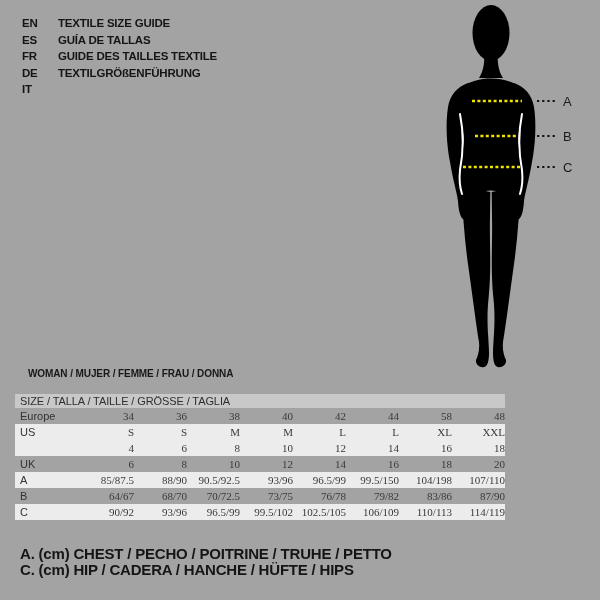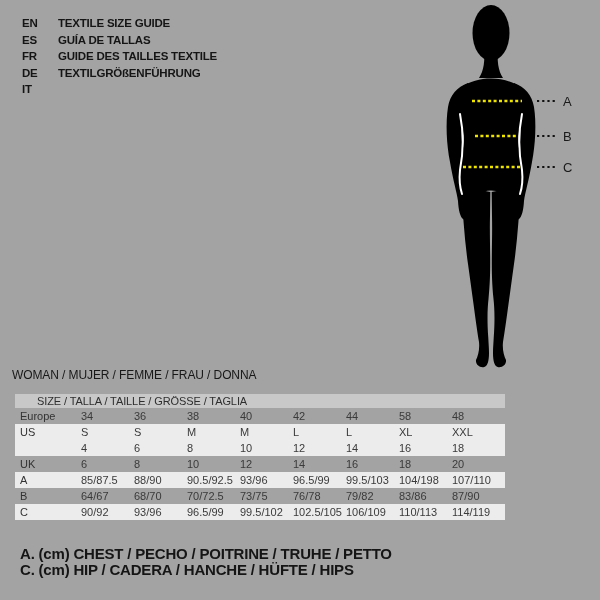--- a/index.html
+++ b/index.html
@@ -6,28 +6,28 @@
   .canvas{position:relative;width:600px;height:600px;background:#a3a3a3;overflow:hidden;
           font-family:"Liberation Sans",sans-serif;color:#1a1a1a;}
   
   .langs{position:absolute;left:22px;top:15px;font-weight:bold;font-size:11.5px;line-height:16.5px;
          letter-spacing:-0.2px;color:#151515;}
   .lang-line{display:flex;}
   .lang-code{display:inline-block;width:36px;}
   
   .figure-wrap{position:absolute;left:430px;top:0px;width:170px;height:380px;}
   
-  .section-title{position:absolute;left:12px;top:368px;font-weight:normal;font-size:12px;letter-spacing:-0.1px;color:#181818;}
+  .section-title{position:absolute;left:28px;top:368px;font-weight:bold;font-size:10px;letter-spacing:-0.1px;color:#181818;}
   
   .size-table{position:absolute;left:15px;top:394px;width:490px;font-size:11px;}
-  .thead{height:14px;line-height:14px;background:#c8c8c8;color:#2e2e2e;padding-left:22px;letter-spacing:-0.1px;}
+  .thead{height:14px;line-height:14px;background:#c8c8c8;color:#2e2e2e;padding-left:5px;letter-spacing:-0.1px;}
   .trow{display:flex;align-items:center;height:16px;color:#3a3a3a;}
   .trow.shaded{background:#ececec;}
   .trow .lbl{width:66px;padding-left:5px;box-sizing:border-box;color:#333;}
-  .trow .c{flex:1;text-align:left;}
+  .trow .c{flex:1;text-align:right;font-family:Liberation Serif, serif;}
   
   .legend{position:absolute;left:20px;top:546px;font-weight:bold;font-size:15px;line-height:16px;
           letter-spacing:-0.2px;color:#151515;}
 </style>
 </head>
 <body>
 
 <div class="canvas">
 
   <div class="langs">
@@ -138,21 +138,21 @@
       <div class="c">20</div>
     </div>
 
     <div class="trow shaded">
       <div class="lbl">A</div>
       <div class="c">85/87.5</div>
       <div class="c">88/90</div>
       <div class="c">90.5/92.5</div>
       <div class="c">93/96</div>
       <div class="c">96.5/99</div>
-      <div class="c">99.5/103</div>
+      <div class="c">99.5/150</div>
       <div class="c">104/198</div>
       <div class="c">107/110</div>
     </div>
 
     <div class="trow">
       <div class="lbl">B</div>
       <div class="c">64/67</div>
       <div class="c">68/70</div>
       <div class="c">70/72.5</div>
       <div class="c">73/75</div>

